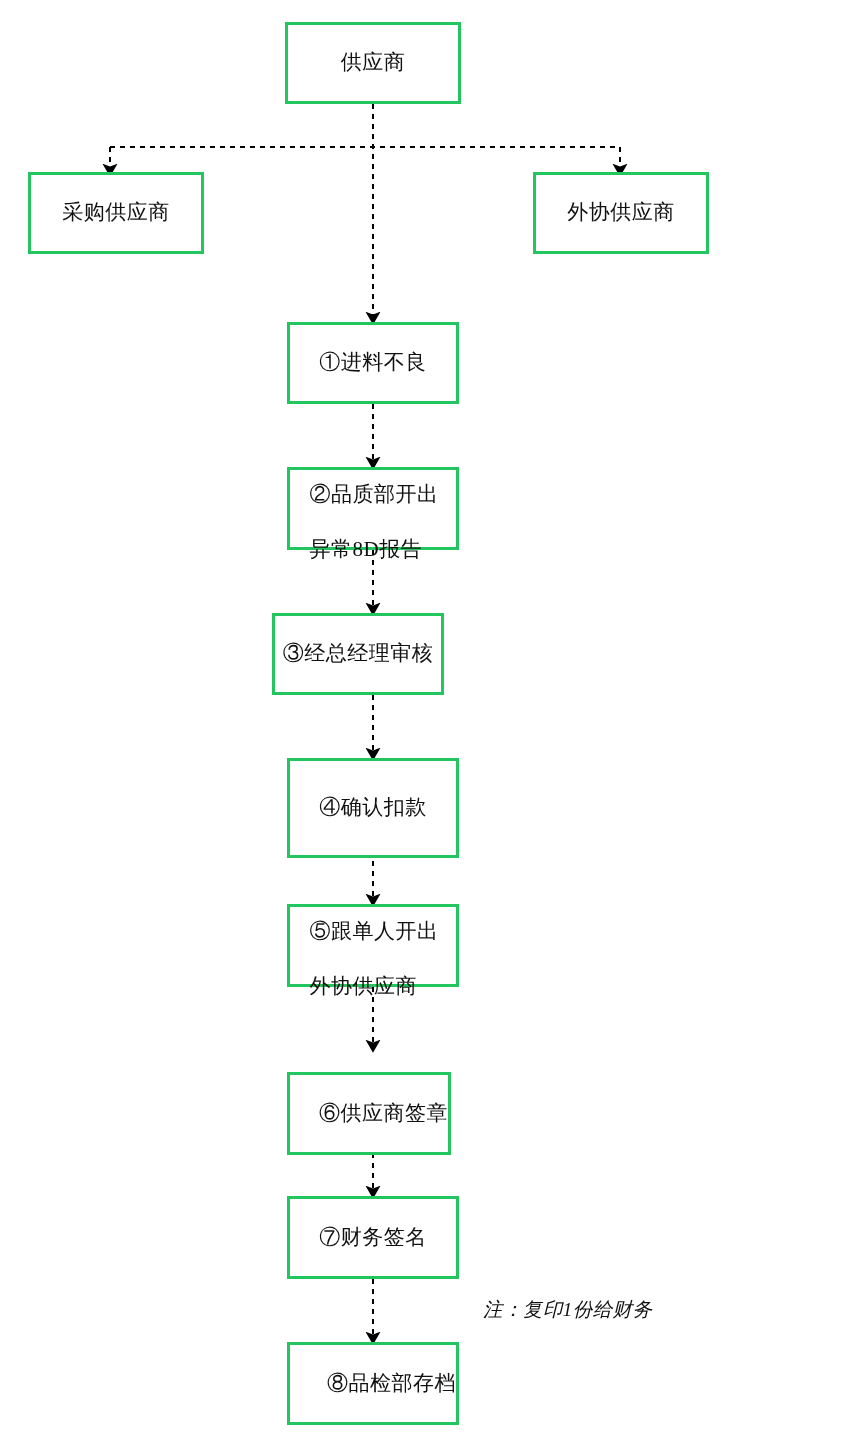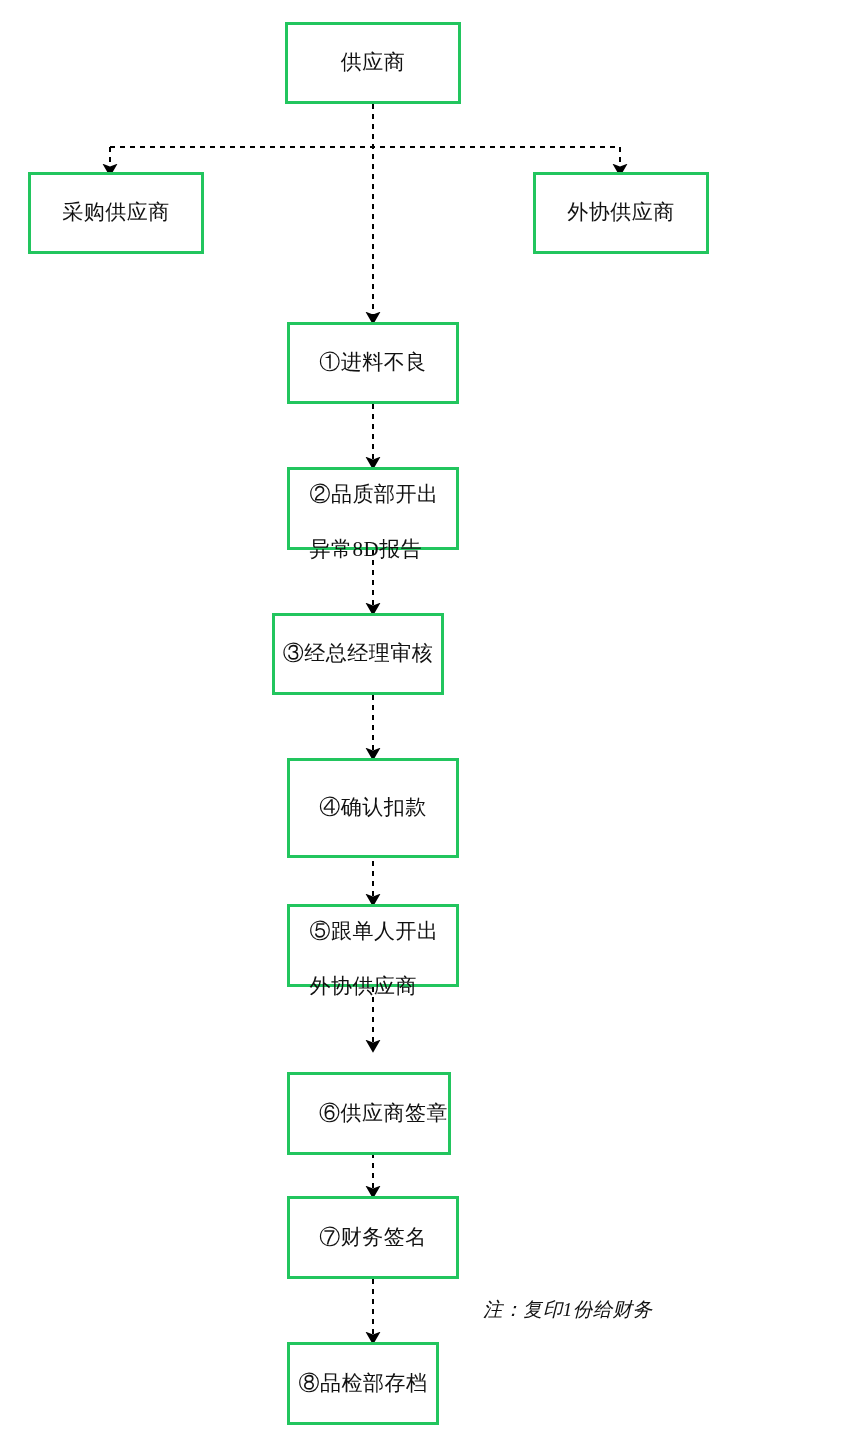--- a/index.html
+++ b/index.html
@@ -141,20 +141,20 @@
   </div>
 
   <div class="node" style="left:287px; top:1072px; width:164px; height:83px;justify-content:flex-end;">
     <span class="label">⑥供应商签章</span>
   </div>
 
   <div class="node" style="left:287px; top:1196px; width:172px; height:83px;">
     <span class="label">⑦财务签名</span>
   </div>
 
-  <div class="node" style="left:287px; top:1342px; width:152px; height:83px;">
+  <div class="node" style="left:287px; top:1342px; width:172px; height:83px;justify-content:flex-end;">
     <span class="label">⑧品检部存档</span>
   </div>
 
   <div class="note" style="left:483px; top:1297px;">注：复印1份给财务</div>
 
 
 </div>
 
 </body></html>

